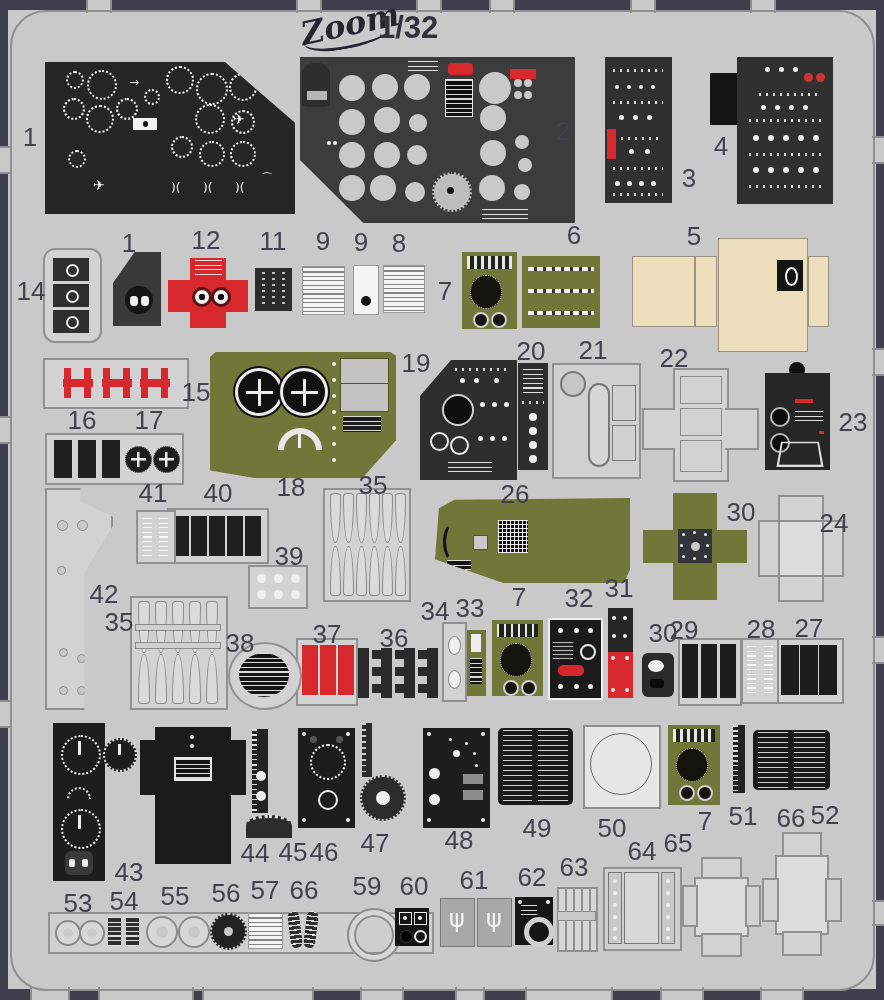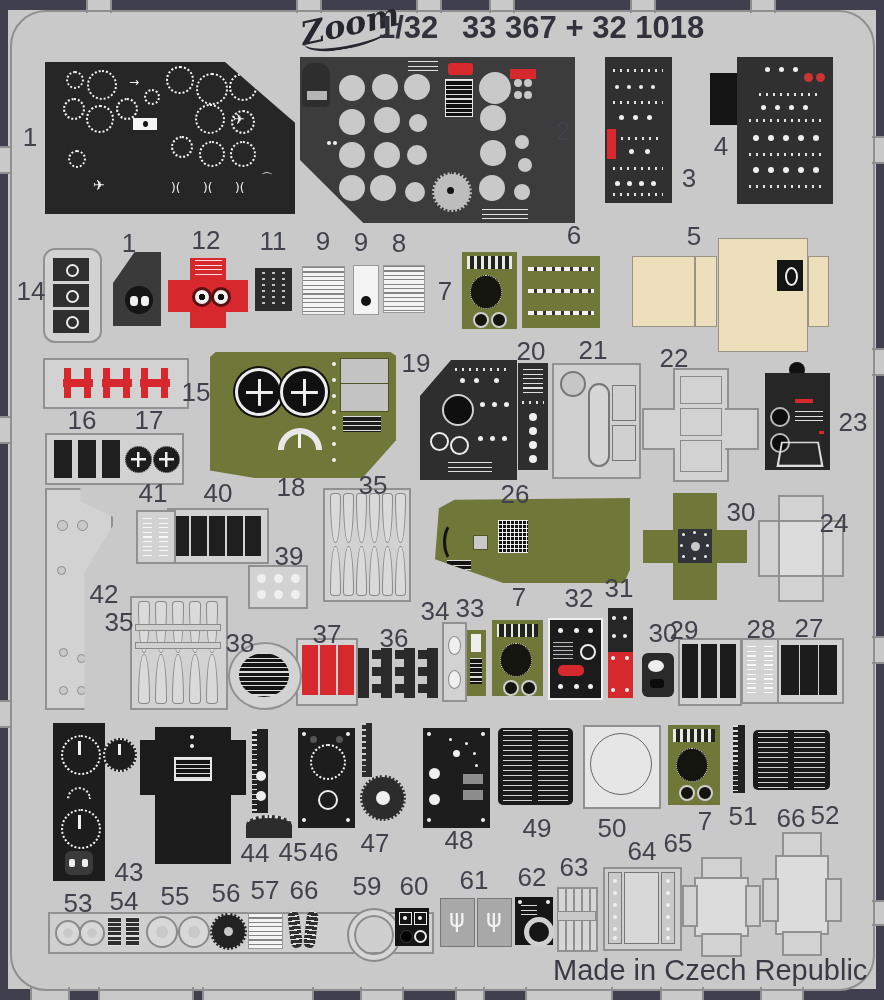--- a/index.html
+++ b/index.html
@@ -100,21 +100,20 @@
   <div class="tab r" style="top:136px;height:24px"></div>
   <div class="tab r" style="top:348px;height:24px"></div>
   <div class="tab r" style="top:636px;height:24px"></div>
   <div class="tab r" style="top:900px;height:22px"></div>
 
   <div id="fret-outline"></div>
 
   <div id="zoomlogo">Zoom</div>
   <div id="zoomswoosh"></div>
   <div class="title" style="left:378px">1/32</div>
-  <div class="title" style="left:462px">33 367 + 32 1018</div>
 
   <div id="p1" class="dkp" style="left:45px;top:62px;width:250px;height:152px;background:#262626;clip-path:polygon(0 0,72% 0,100% 40%,100% 100%,0 100%)">
     <div class="wht" style="left:88px;top:56px;width:24px;height:12px;border:none"></div>
     <div class="bdot" style="left:98px;top:59px;width:5px;height:6px"></div>
   <span class="gau" style="left: 21px; top: 9px; width: 14px; height: 14px;"></span>
       <span class="gau" style="left: 42px; top: 8px; width: 26px; height: 26px;"></span>
       <span class="gau" style="left: 121px; top: 4px; width: 24px; height: 24px;"></span>
       <span class="gau" style="left: 151px; top: 11px; width: 28px; height: 28px;"></span>
       <span class="gau" style="left: 184px; top: 11px; width: 24px; height: 24px;"></span>
       <span class="gau" style="left: 18px; top: 36px; width: 18px; height: 18px;"></span>
@@ -728,14 +727,13 @@
       <span class="part-num" style="left: 304px; top: 890px;">66</span>
       <span class="part-num" style="left: 367px; top: 886px;">59</span>
       <span class="part-num" style="left: 414px; top: 886px;">60</span>
       <span class="part-num" style="left: 474px; top: 880px;">61</span>
       <span class="part-num" style="left: 532px; top: 877px;">62</span>
       <span class="part-num" style="left: 574px; top: 867px;">63</span>
       <span class="part-num" style="left: 642px; top: 851px;">64</span>
       <span class="part-num" style="left: 678px; top: 843px;">65</span>
     </div>
 
-  <div class="foot" style="left:553px">Made in Czech Republic</div>
 </div>
 
 </body></html>

